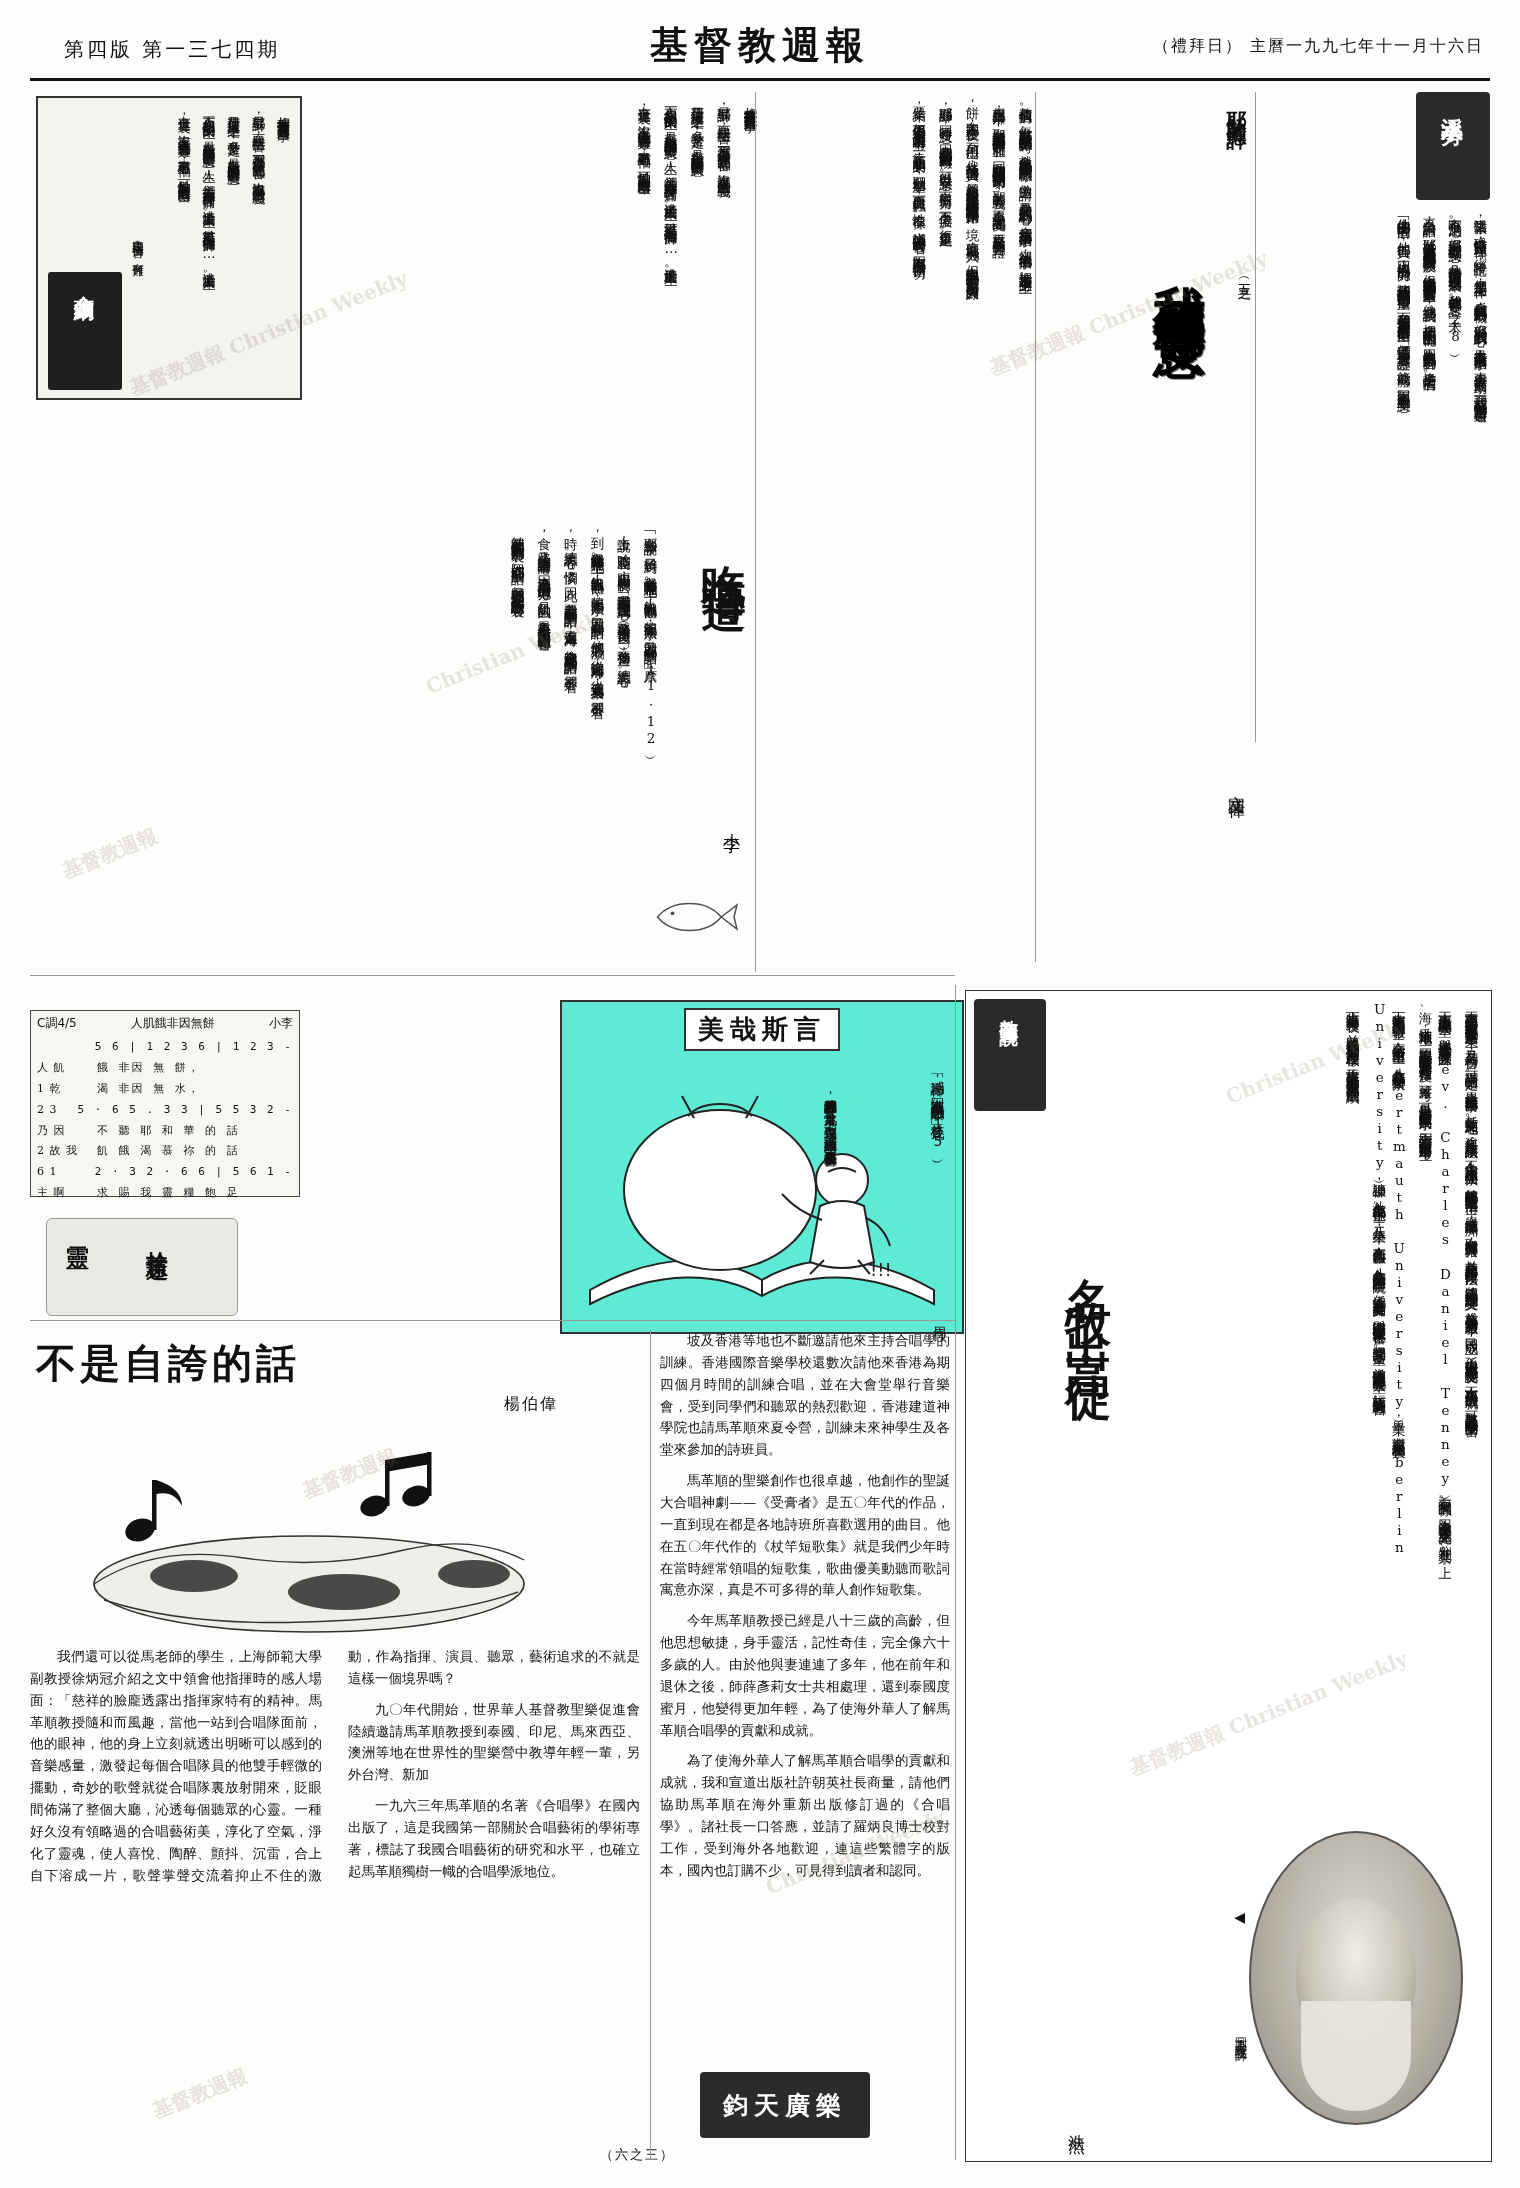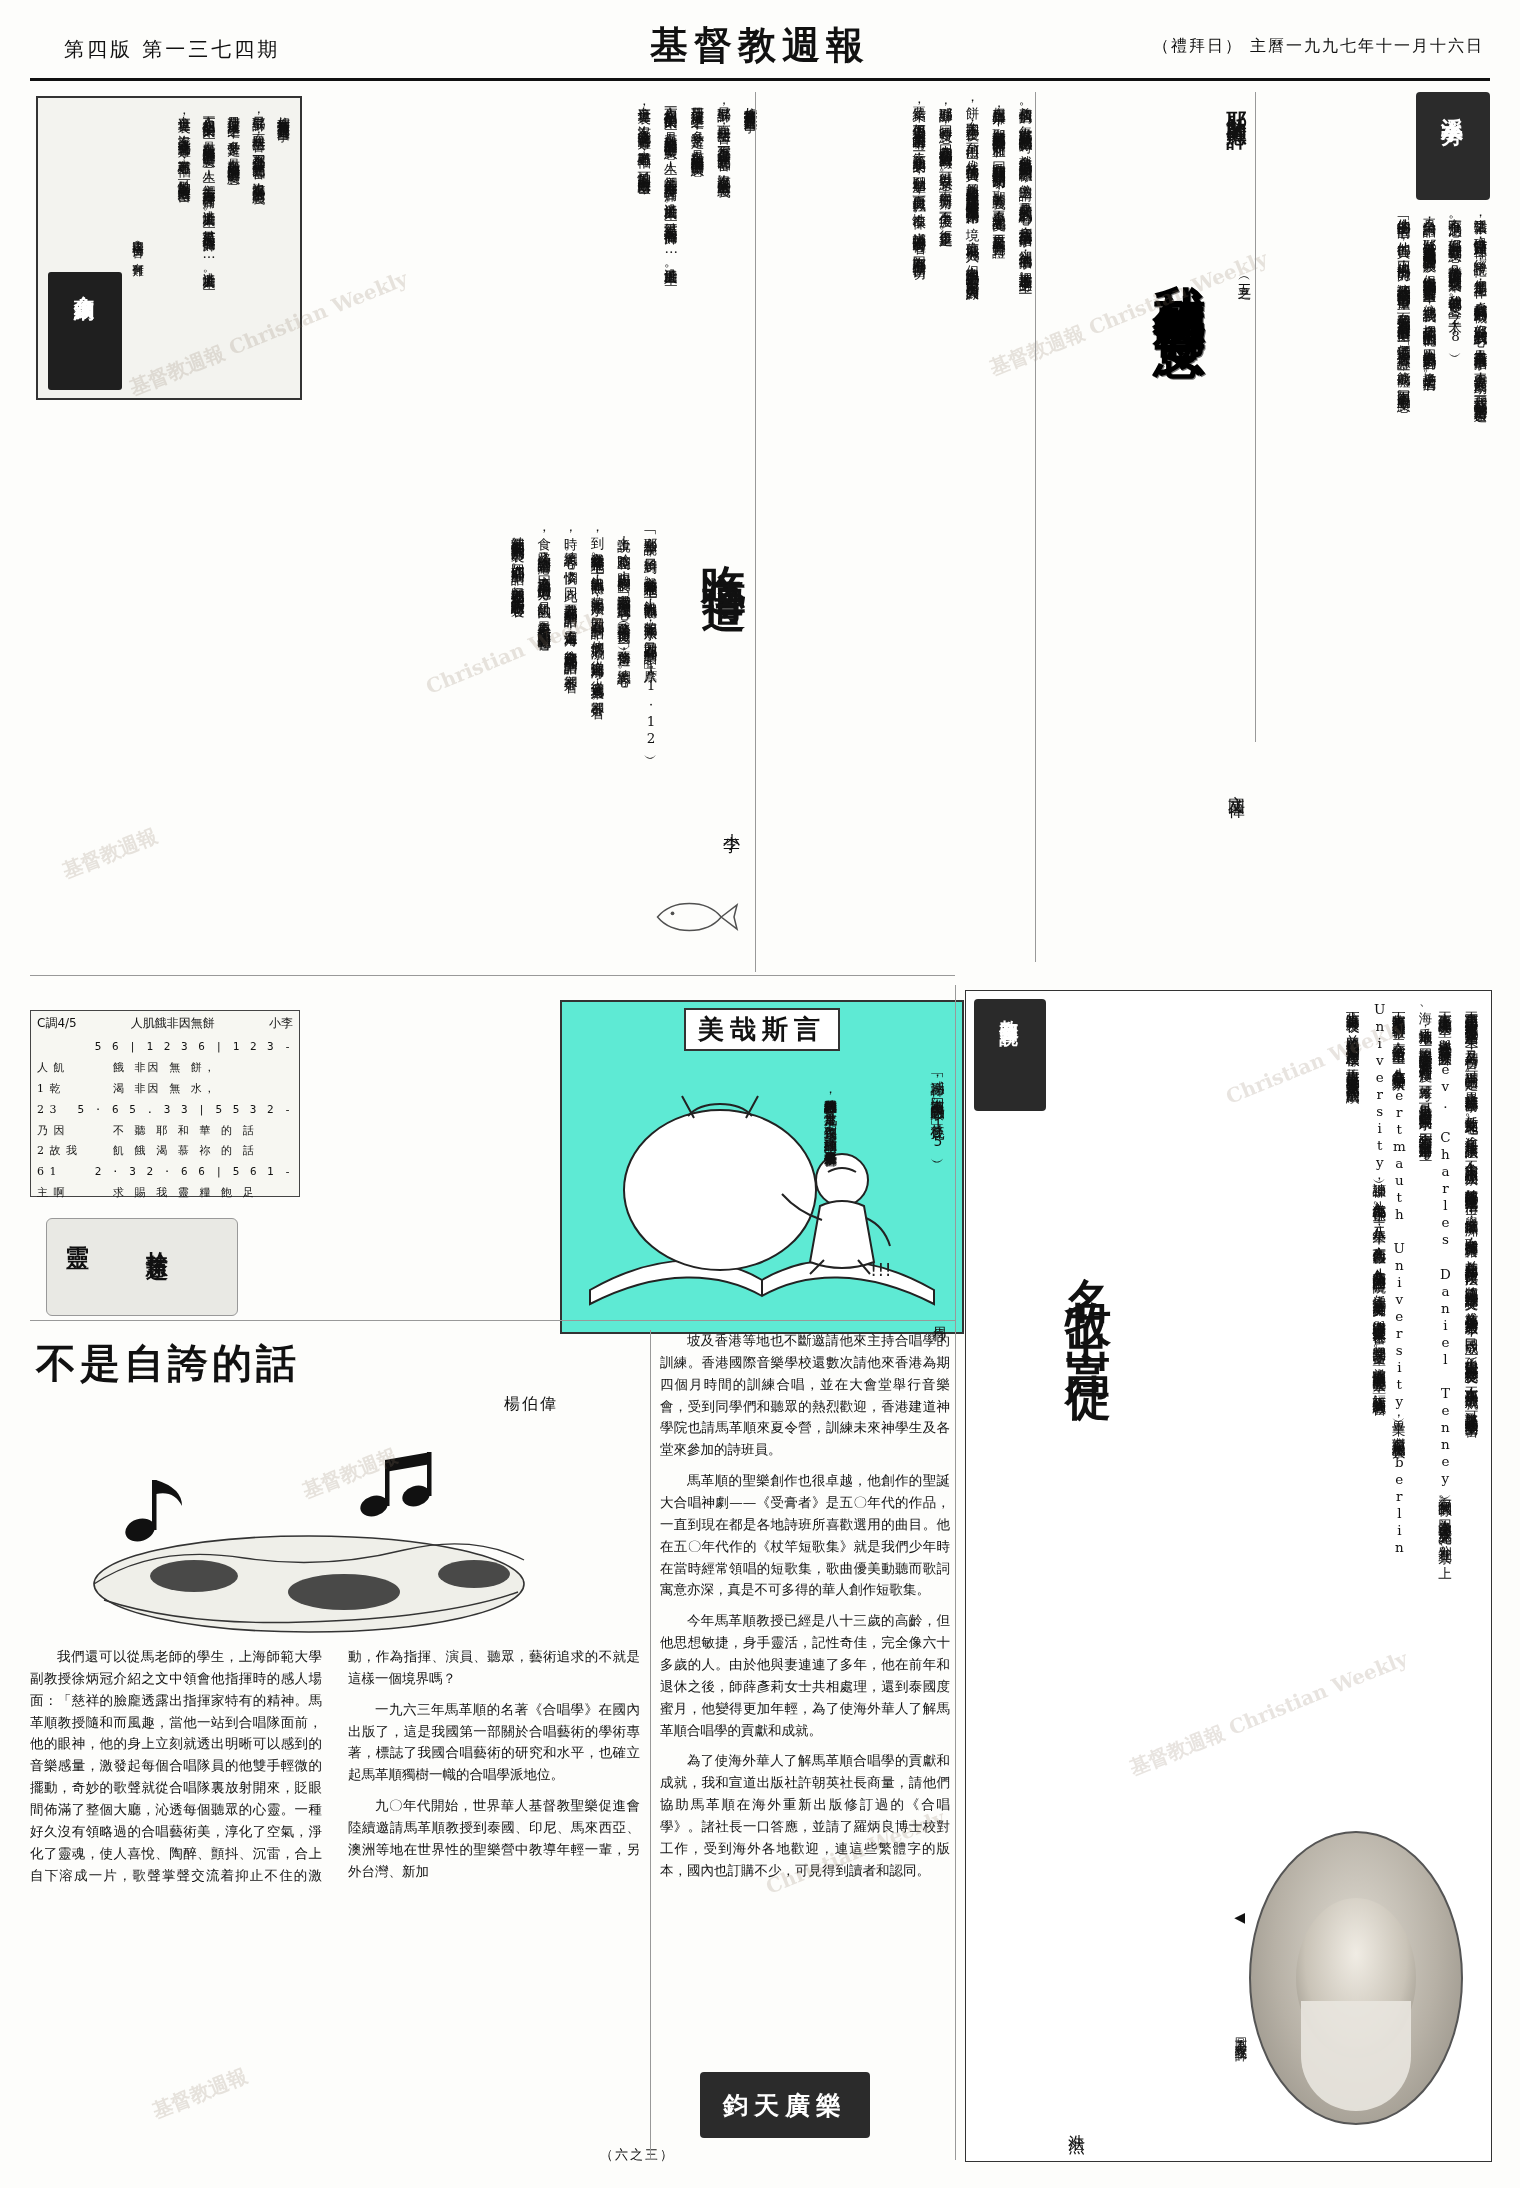--- a/index.html
+++ b/index.html
@@ -159,21 +159,21 @@
   }
   .score-head{
     position:absolute;left:6px;top:4px;right:6px;height:18px;
     font-size:12px;font-family:"DejaVu Sans",sans-serif;
     display:flex;justify-content:space-between;
   }
   .score-grid{
     position:absolute;left:6px;top:26px;right:6px;bottom:6px;
     font-family:"DejaVu Sans Mono", monospace;font-size:11px;line-height:1.9;
   }
-  .score-row{display:flex;gap:16px;white-space:nowrap;}
+  .score-row{display:flex;gap:0;white-space:nowrap;}
   .score-row .lyr{width:60px;font-family:"DejaVu Serif",serif;letter-spacing:1px;}
   .score-row .nt{flex:1;letter-spacing:2px;}
 
   
   .sec-spirit{
     position:absolute;left:46px;top:1218px;width:190px;height:96px;
     background:#e9e9e4;border:1px solid #999;border-radius:6px;
   }
   .spirit-lbl{
     position:absolute;left:14px;top:8px;
@@ -522,22 +522,22 @@
           <ellipse cx="330" cy="72" rx="14" ry="10" transform="rotate(-18 330 72)"></ellipse>
           <rect x="341" y="26" width="4.5" height="46"></rect>
           <ellipse cx="372" cy="62" rx="14" ry="10" transform="rotate(-18 372 62)"></ellipse>
           <rect x="383" y="18" width="4.5" height="44"></rect>
           <path d="M341 26 L387 18 L387 30 L341 38 Z"></path>
         </g>
       </svg>
     </div>
     <div class="teacher-cols">
       <p>我們還可以從馬老師的學生，上海師範大學副教授徐炳冠介紹之文中領會他指揮時的感人場面：「慈祥的臉龐透露出指揮家特有的精神。馬革順教授隨和而風趣，當他一站到合唱隊面前，他的眼神，他的身上立刻就透出明晰可以感到的音樂感量，激發起每個合唱隊員的他雙手輕微的擺動，奇妙的歌聲就從合唱隊裏放射開來，貶眼間佈滿了整個大廳，沁透每個聽眾的心靈。一種好久沒有領略過的合唱藝術美，淳化了空氣，淨化了靈魂，使人喜悅、陶醉、顫抖、沉雷，合上自下溶成一片，歌聲掌聲交流着抑止不住的激動，作為指揮、演員、聽眾，藝術追求的不就是這樣一個境界嗎？</p>
+      <p>九〇年代開始，世界華人基督教聖樂促進會陸續邀請馬革順教授到泰國、印尼、馬來西亞、澳洲等地在世界性的聖樂營中教導年輕一輩，另外台灣、新加</p>
       <p>一九六三年馬革順的名著《合唱學》在國內出版了，這是我國第一部關於合唱藝術的學術專著，標誌了我國合唱藝術的研究和水平，也確立起馬革順獨樹一幟的合唱學派地位。</p>
-      <p>九〇年代開始，世界華人基督教聖樂促進會陸續邀請馬革順教授到泰國、印尼、馬來西亞、澳洲等地在世界性的聖樂營中教導年輕一輩，另外台灣、新加</p>
     </div>
   </div>
 
   <div class="sec-teacher2">
     <p>坡及香港等地也不斷邀請他來主持合唱學的訓練。香港國際音樂學校還數次請他來香港為期四個月時間的訓練合唱，並在大會堂舉行音樂會，受到同學們和聽眾的熱烈歡迎，香港建道神學院也請馬革順來夏令營，訓練未來神學生及各堂來參加的詩班員。</p>
     <p>馬革順的聖樂創作也很卓越，他創作的聖誕大合唱神劇——《受膏者》是五〇年代的作品，一直到現在都是各地詩班所喜歡選用的曲目。他在五〇年代作的《杖竿短歌集》就是我們少年時在當時經常領唱的短歌集，歌曲優美動聽而歌詞寓意亦深，真是不可多得的華人創作短歌集。</p>
     <p>今年馬革順教授已經是八十三歲的高齡，但他思想敏捷，身手靈活，記性奇佳，完全像六十多歲的人。由於他與妻連連了多年，他在前年和退休之後，師薛彥莉女士共相處理，還到泰國度蜜月，他變得更加年輕，為了使海外華人了解馬革順合唱學的貢獻和成就。</p>
     <p>為了使海外華人了解馬革順合唱學的貢獻和成就，我和宣道出版社許朝英社長商量，請他們協助馬革順在海外重新出版修訂過的《合唱學》。諸社長一口答應，並請了羅炳良博士校對工作，受到海外各地歡迎，連這些繁體字的版本，國內也訂購不少，可見得到讀者和認同。</p>
   </div>
 

